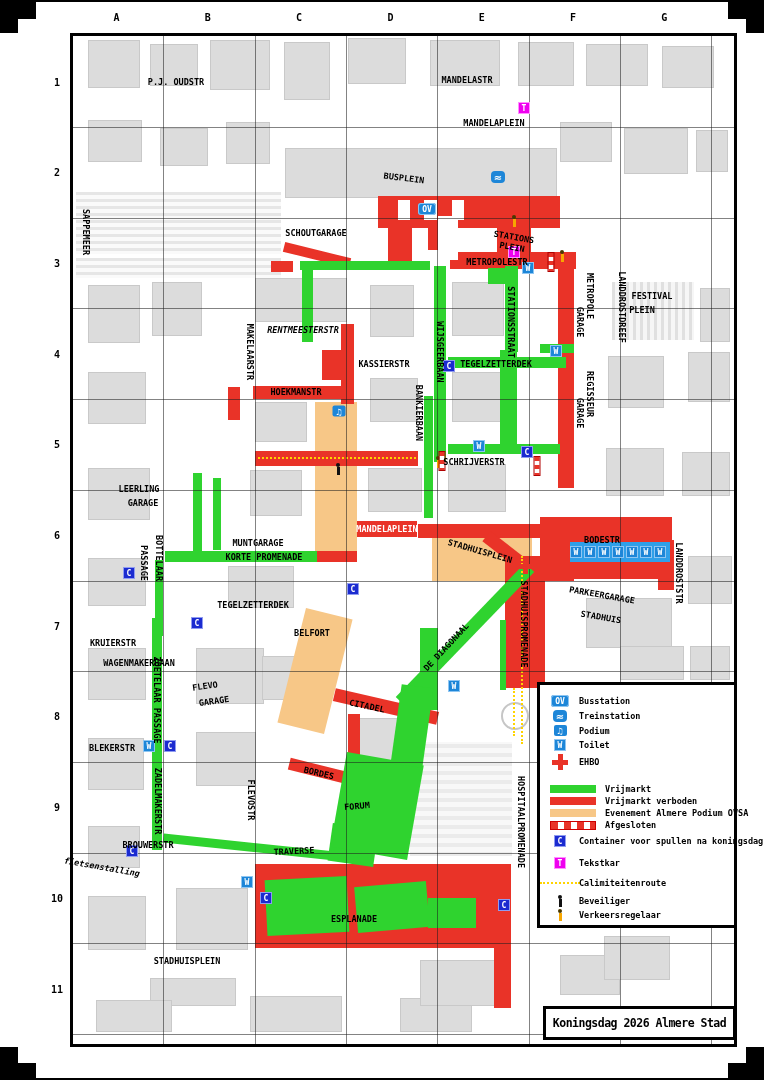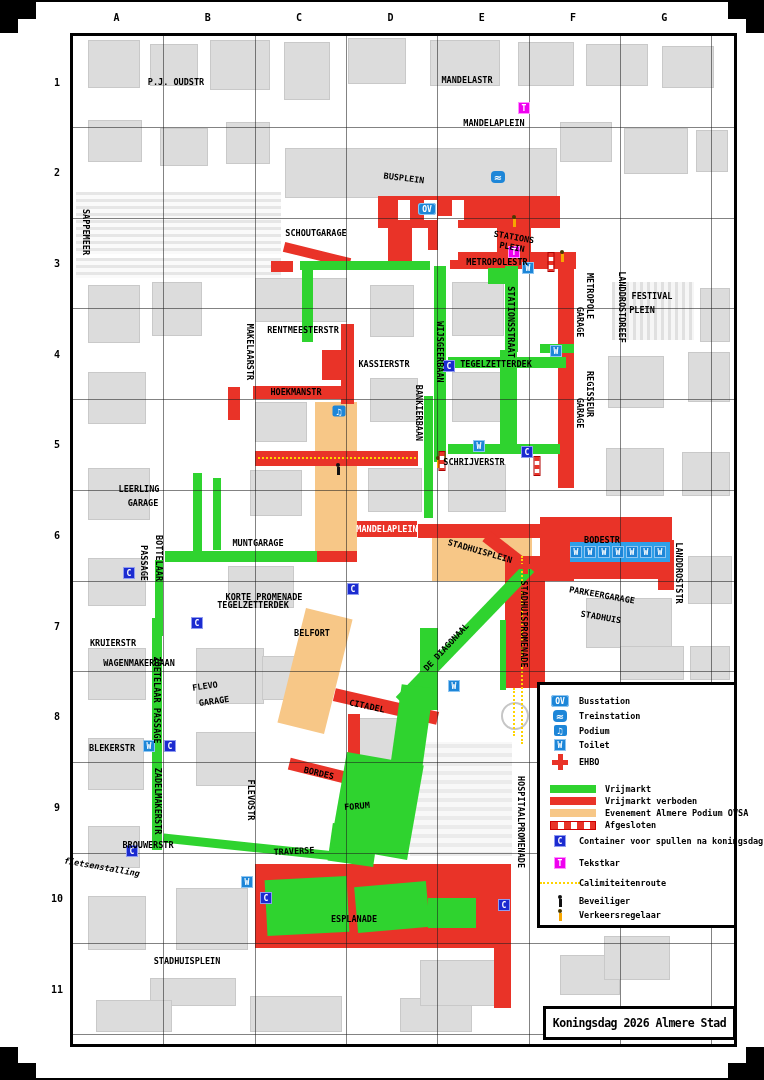--- a/index.html
+++ b/index.html
@@ -299,37 +299,37 @@
     <div class="lbl" style="left: 404px; top: 178px; transform: translate(-50%, -50%) rotate(7deg);">BUSPLEIN</div>
     <div class="lbl" style="left: 316px; top: 233px; transform: translate(-50%, -50%) rotate(0deg);">SCHOUTGARAGE</div>
     <div class="lbl" style="left: 514px; top: 237px; transform: translate(-50%, -50%) rotate(10deg);">STATIONS</div>
     <div class="lbl" style="left: 512px; top: 247px; transform: translate(-50%, -50%) rotate(10deg);">PLEIN</div>
     <div class="lbl" style="left: 497px; top: 262px; transform: translate(-50%, -50%) rotate(0deg);">METROPOLESTR</div>
     <div class="lbl" style="left: 590px; top: 296px; transform: translate(-50%, -50%) rotate(90deg);">METROPOLE</div>
     <div class="lbl" style="left: 580px; top: 322px; transform: translate(-50%, -50%) rotate(90deg);">GARAGE</div>
     <div class="lbl" style="left: 622px; top: 307px; transform: translate(-50%, -50%) rotate(90deg);">LANDDROSTDREEF</div>
     <div class="lbl" style="left: 652px; top: 296px; transform: translate(-50%, -50%) rotate(0deg);">FESTIVAL</div>
     <div class="lbl" style="left: 642px; top: 310px; transform: translate(-50%, -50%) rotate(0deg);">PLEIN</div>
-    <div class="lbl" style="left: 303px; top: 330px; transform: translate(-50%, -50%) rotate(0deg);">RENTMEESTERSTR</div>
+    <div class="lbl" style="left: 303px; top: 330px; transform: translate(-50%, -50%) rotate(0deg); font-style: italic;">RENTMEESTERSTR</div>
     <div class="lbl" style="left: 250px; top: 352px; transform: translate(-50%, -50%) rotate(90deg);">MAKELAARSTR</div>
     <div class="lbl" style="left: 384px; top: 364px; transform: translate(-50%, -50%) rotate(0deg);">KASSIERSTR</div>
     <div class="lbl" style="left: 296px; top: 392px; transform: translate(-50%, -50%) rotate(0deg);">HOEKMANSTR</div>
     <div class="lbl" style="left: 440px; top: 352px; transform: translate(-50%, -50%) rotate(90deg);">WIJSGEERBAAN</div>
     <div class="lbl" style="left: 419px; top: 413px; transform: translate(-50%, -50%) rotate(90deg);">BANKIERBAAN</div>
     <div class="lbl" style="left: 511px; top: 322px; transform: translate(-50%, -50%) rotate(90deg);">STATIONSSTRAAT</div>
     <div class="lbl" style="left: 496px; top: 364px; transform: translate(-50%, -50%) rotate(0deg);">TEGELZETTERDEK</div>
     <div class="lbl" style="left: 590px; top: 394px; transform: translate(-50%, -50%) rotate(90deg);">REGISSEUR</div>
     <div class="lbl" style="left: 580px; top: 413px; transform: translate(-50%, -50%) rotate(90deg);">GARAGE</div>
     <div class="lbl" style="left: 474px; top: 462px; transform: translate(-50%, -50%) rotate(0deg);">SCHRIJVERSTR</div>
     <div class="lbl" style="left: 139px; top: 489px; transform: translate(-50%, -50%) rotate(0deg);">LEERLING</div>
     <div class="lbl" style="left: 143px; top: 503px; transform: translate(-50%, -50%) rotate(0deg);">GARAGE</div>
     <div class="lbl" style="left: 144px; top: 563px; transform: translate(-50%, -50%) rotate(90deg);">PASSAGE</div>
     <div class="lbl" style="left: 159px; top: 558px; transform: translate(-50%, -50%) rotate(90deg);">BOTTELAAR</div>
     <div class="lbl" style="left: 258px; top: 543px; transform: translate(-50%, -50%) rotate(0deg);">MUNTGARAGE</div>
-    <div class="lbl" style="left: 264px; top: 557px; transform: translate(-50%, -50%) rotate(0deg); margin-top: 40px;">KORTE PROMENADE</div>
+    <div class="lbl" style="left: 264px; top: 557px; transform: translate(-50%, -50%) rotate(0deg);">KORTE PROMENADE</div>
     <div class="lbl white" style="left: 387px; top: 529px; transform: translate(-50%, -50%) rotate(0deg);">MANDELAPLEIN</div>
     <div class="lbl" style="left: 480px; top: 551px; transform: translate(-50%, -50%) rotate(16deg);">STADHUISPLEIN</div>
     <div class="lbl" style="left: 602px; top: 540px; transform: translate(-50%, -50%) rotate(0deg);">BODESTR</div>
     <div class="lbl" style="left: 679px; top: 573px; transform: translate(-50%, -50%) rotate(90deg);">LANDDROSTSTR</div>
     <div class="lbl" style="left: 602px; top: 595px; transform: translate(-50%, -50%) rotate(10deg);">PARKEERGARAGE</div>
     <div class="lbl" style="left: 601px; top: 617px; transform: translate(-50%, -50%) rotate(10deg);">STADHUIS</div>
     <div class="lbl" style="left: 253px; top: 605px; transform: translate(-50%, -50%) rotate(0deg);">TEGELZETTERDEK</div>
     <div class="lbl" style="left: 312px; top: 633px; transform: translate(-50%, -50%) rotate(0deg);">BELFORT</div>
     <div class="lbl" style="left: 113px; top: 643px; transform: translate(-50%, -50%) rotate(0deg);">KRUIERSTR</div>
     <div class="lbl" style="left: 139px; top: 663px; transform: translate(-50%, -50%) rotate(0deg);">WAGENMAKERBAAN</div>

